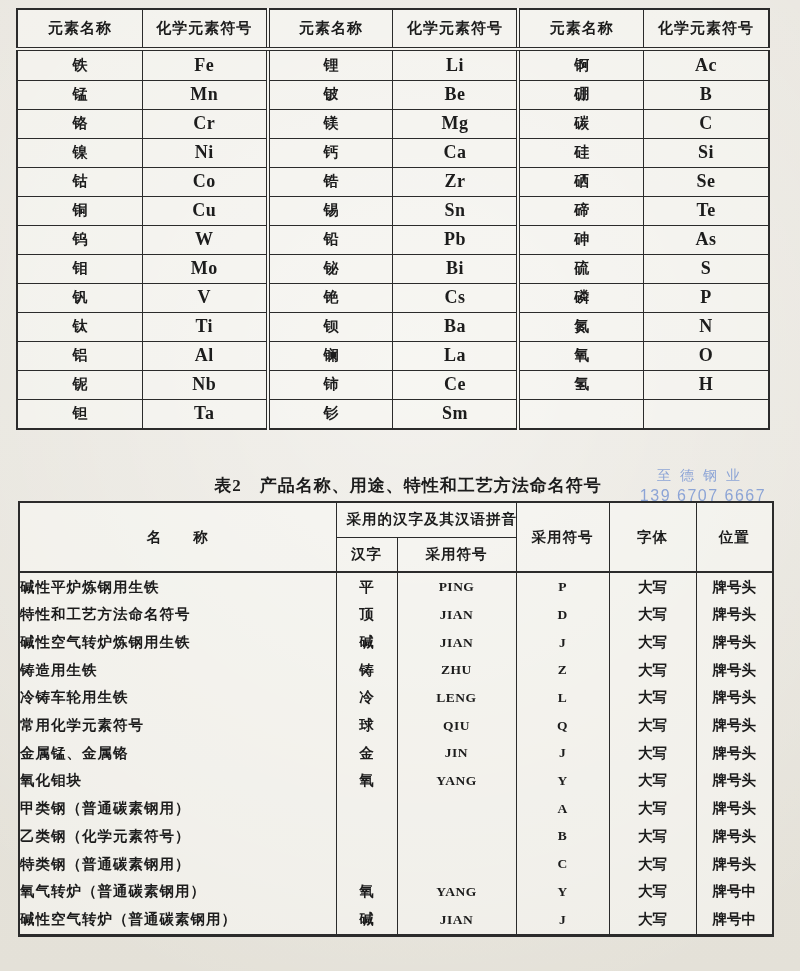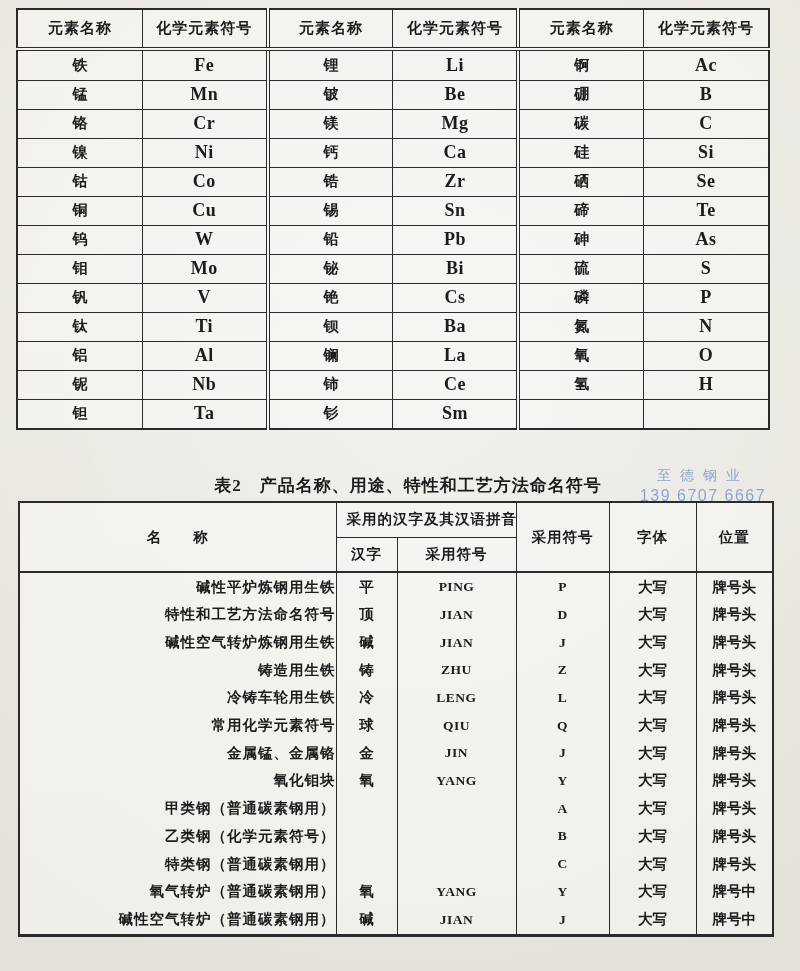--- a/index.html
+++ b/index.html
@@ -56,21 +56,21 @@
   }
   .t2 thead tr{height:35px;}
   .t2 thead th.span2{border-bottom:2.5px solid #2b2b2b;text-align:center;}
   .t2 thead th.group{border-bottom:1.5px solid #2b2b2b;padding-left:10px;}
   .t2 thead th.sub{border-bottom:2.5px solid #2b2b2b;}
   .t2 tbody td{
     font-size:14.5px;
     border-left:1.5px solid #2b2b2b;
     border-top:0;border-bottom:0;
   }
-  .t2 tbody td.name{text-align:right;padding-left:9px;letter-spacing:1px;}
+  .t2 tbody td.name{text-align:left;letter-spacing:1px;}
   .t2 tbody td.latin{font-size:13.5px;letter-spacing:0.5px;text-align:center;}
   
   .watermark{
     position:absolute;left:628px;top:467px;width:150px;
     color:#7f9bd4;opacity:0.88;text-align:center;
     font-family:"Liberation Sans","DejaVu Sans",sans-serif;
     pointer-events:none;
   }
   .watermark .co{font-size:14px;letter-spacing:9px;white-space:nowrap;}
   .watermark .tel{font-size:16px;letter-spacing:1.5px;white-space:nowrap;margin-top:2px;}

